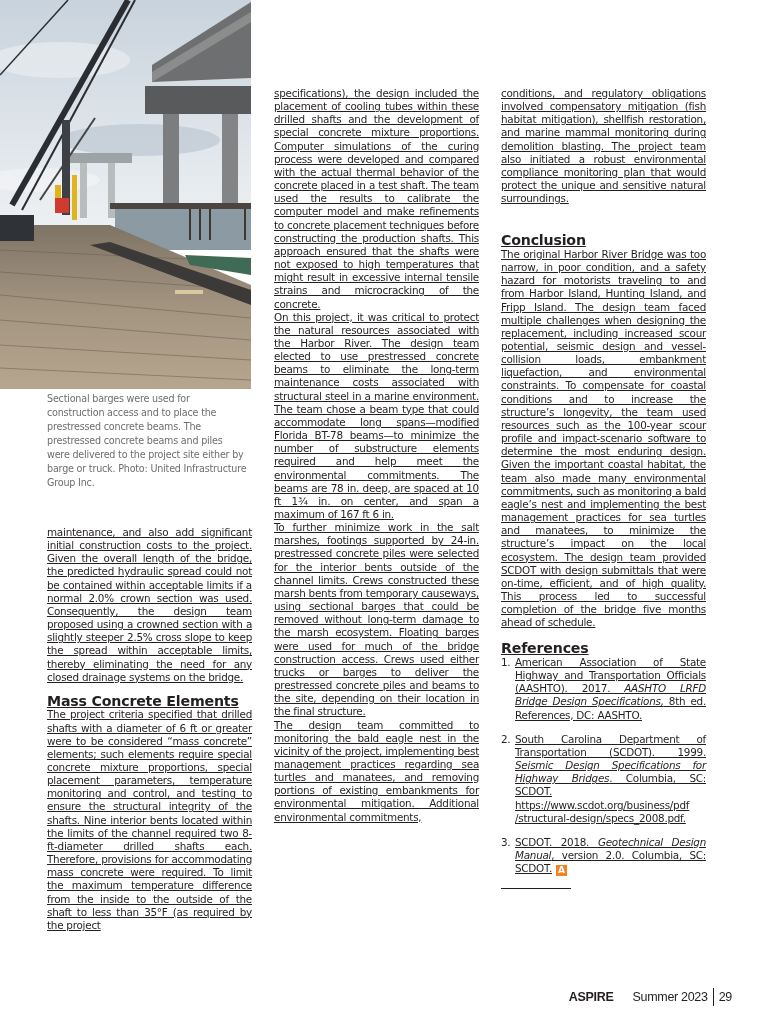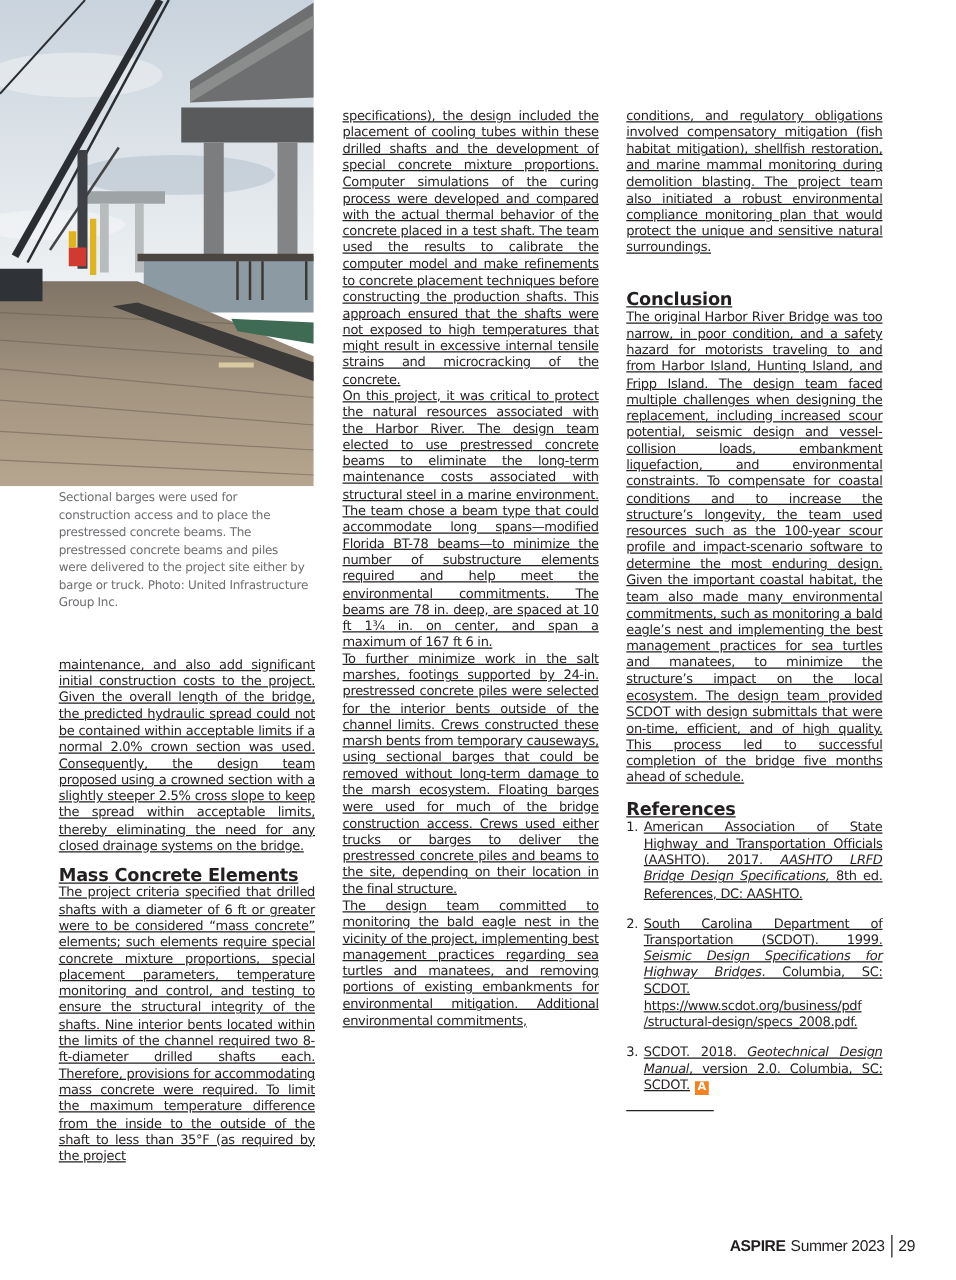--- a/index.html
+++ b/index.html
@@ -42,21 +42,21 @@
   .rule { width: 70px; border-top: 1px solid #231f20; margin: 12px 0 10px 0; }
   .bio {
     font-style: italic; font-size: 9.2px; line-height: 11px; text-align: left;
     letter-spacing: -0.25px;
   }
   .footer {
     position: absolute; right: 33px; top: 988px; font-size: 12.5px;
     font-family: "Liberation Sans", sans-serif; color: #231f20; letter-spacing: -0.3px;
     display: flex; align-items: center;
   }
-  .footer .brand { font-weight: bold; margin-right: 4px; }
+  .footer .brand { font-weight: bold; margin-right: 19px; }
   .footer .sep { display: inline-block; width: 1px; height: 18px; background: #231f20; margin: 0 5px; }
 </style>
 </head>
 <body>
 
 <div class="photo">
   <svg width="251" height="389" viewBox="0 0 251 389">
     <defs>
       <linearGradient id="sky" x1="0" y1="0" x2="0" y2="1">
         <stop offset="0" stop-color="#c9d3dd"></stop>

